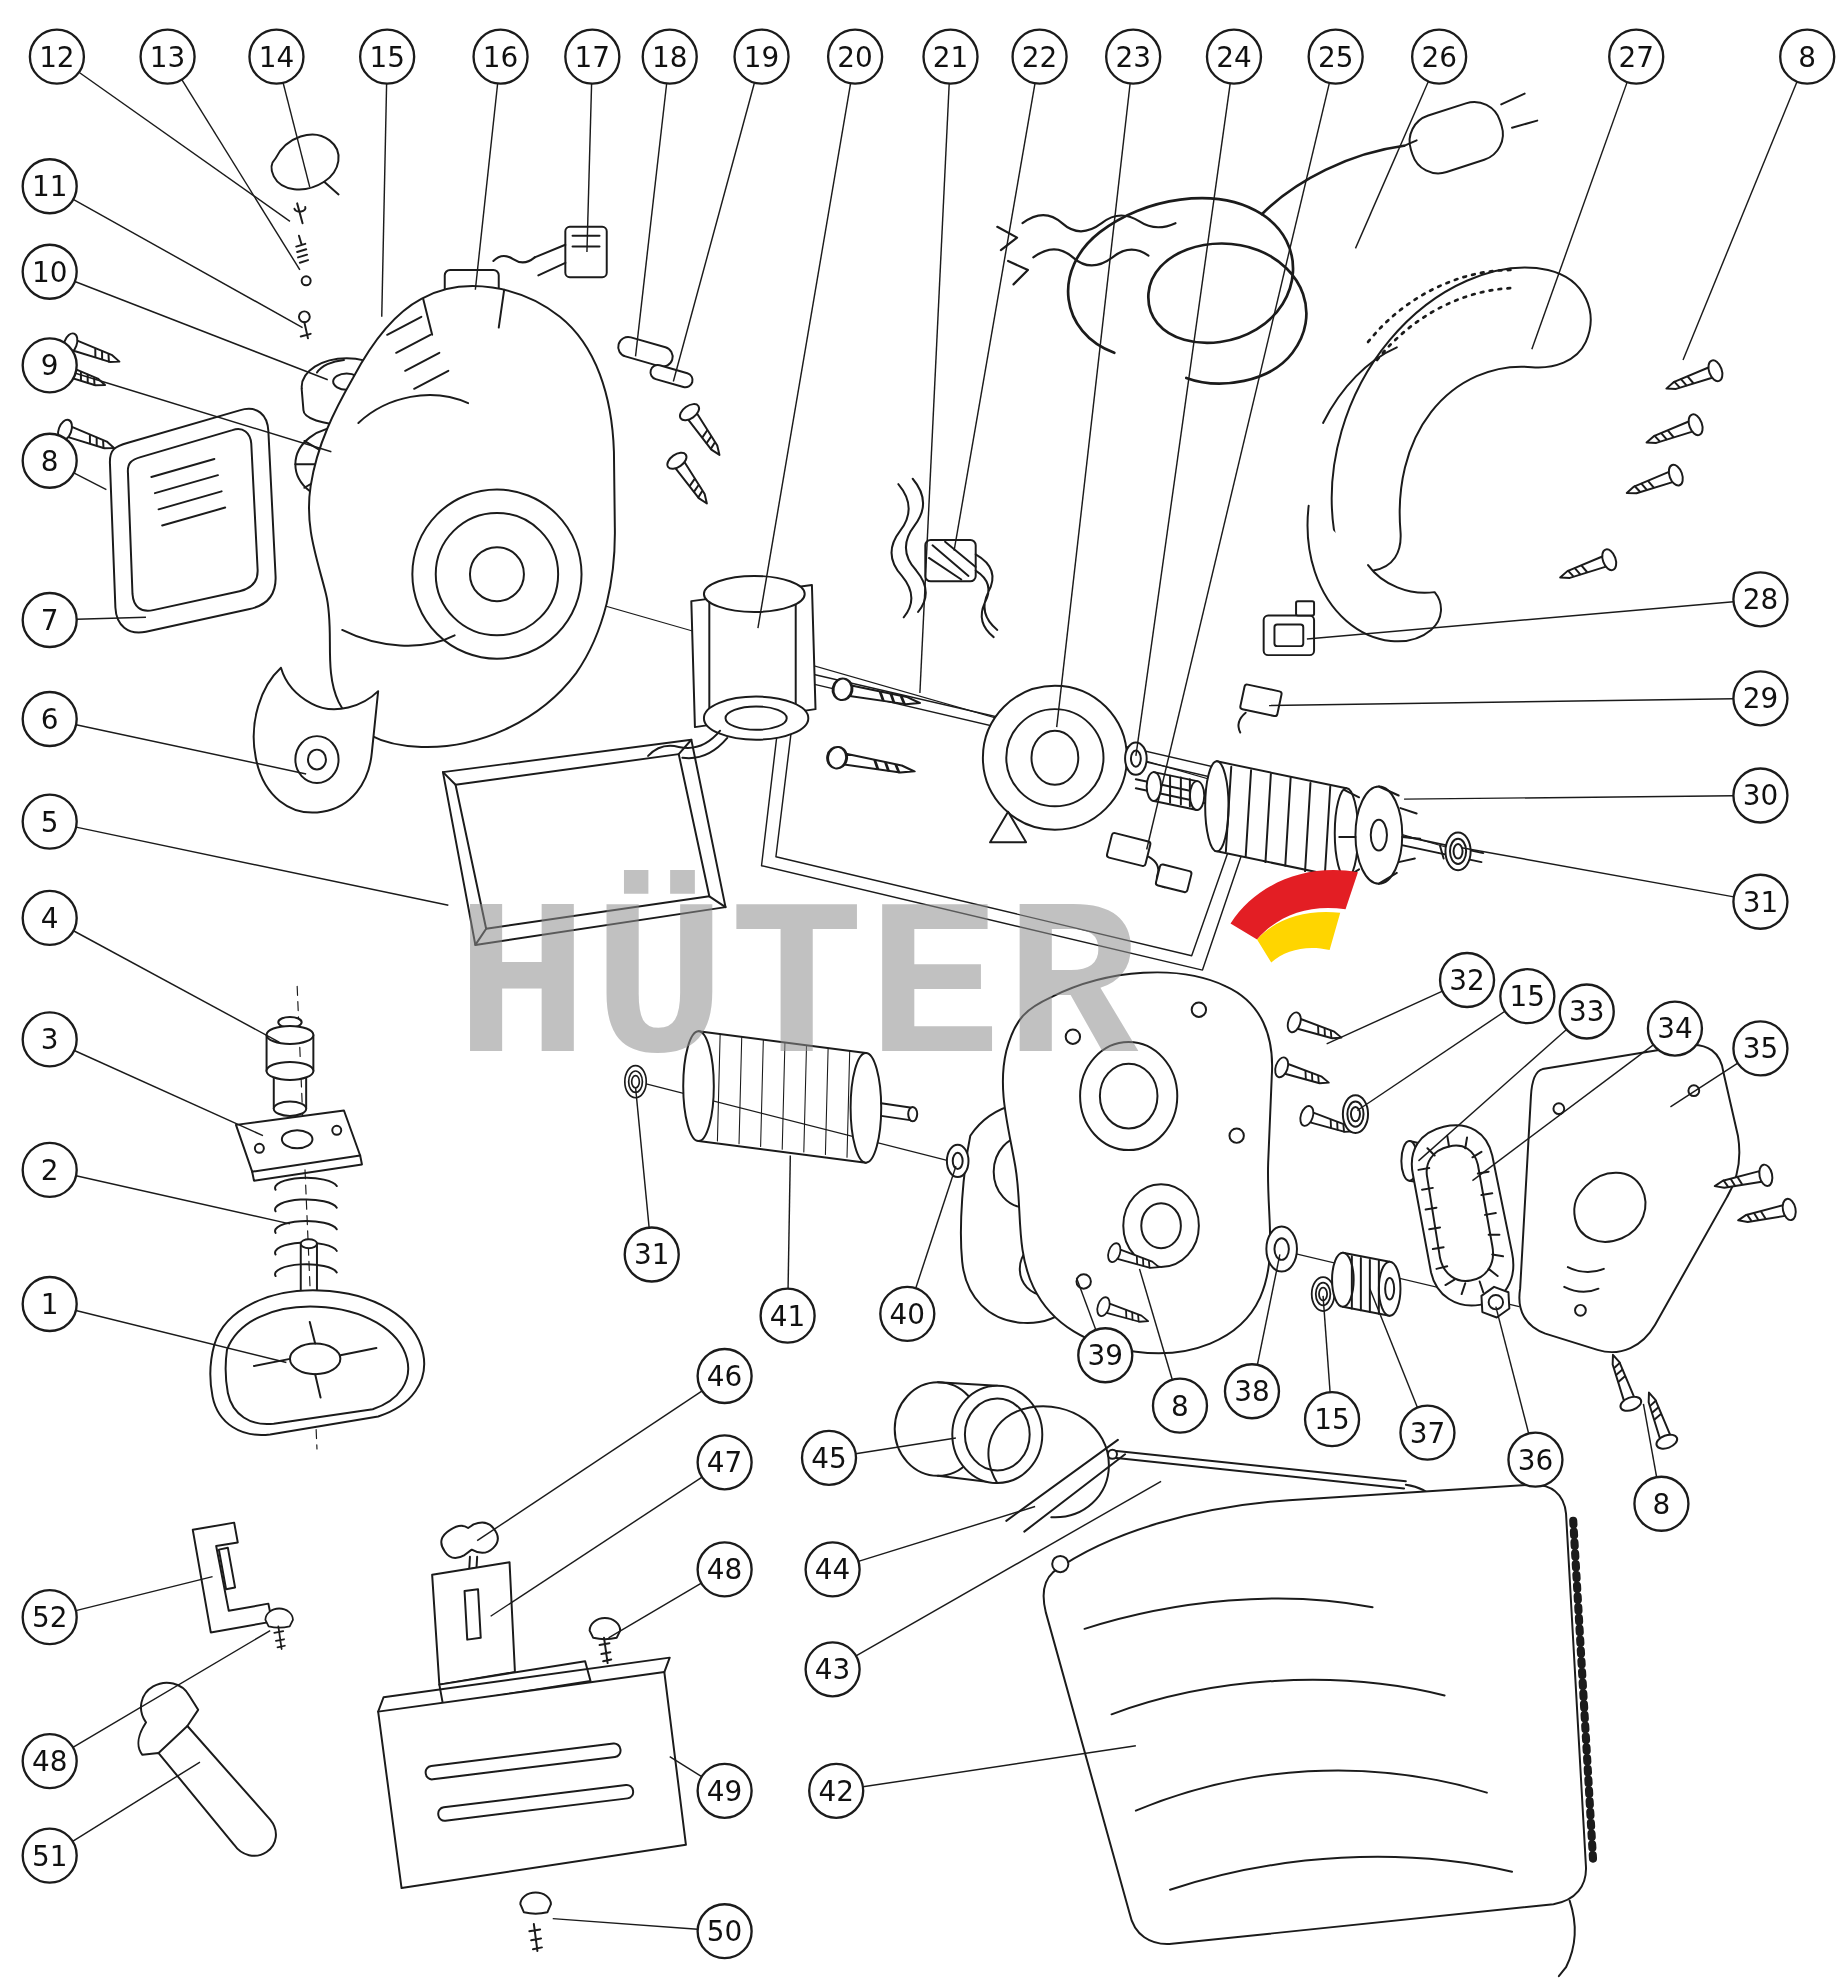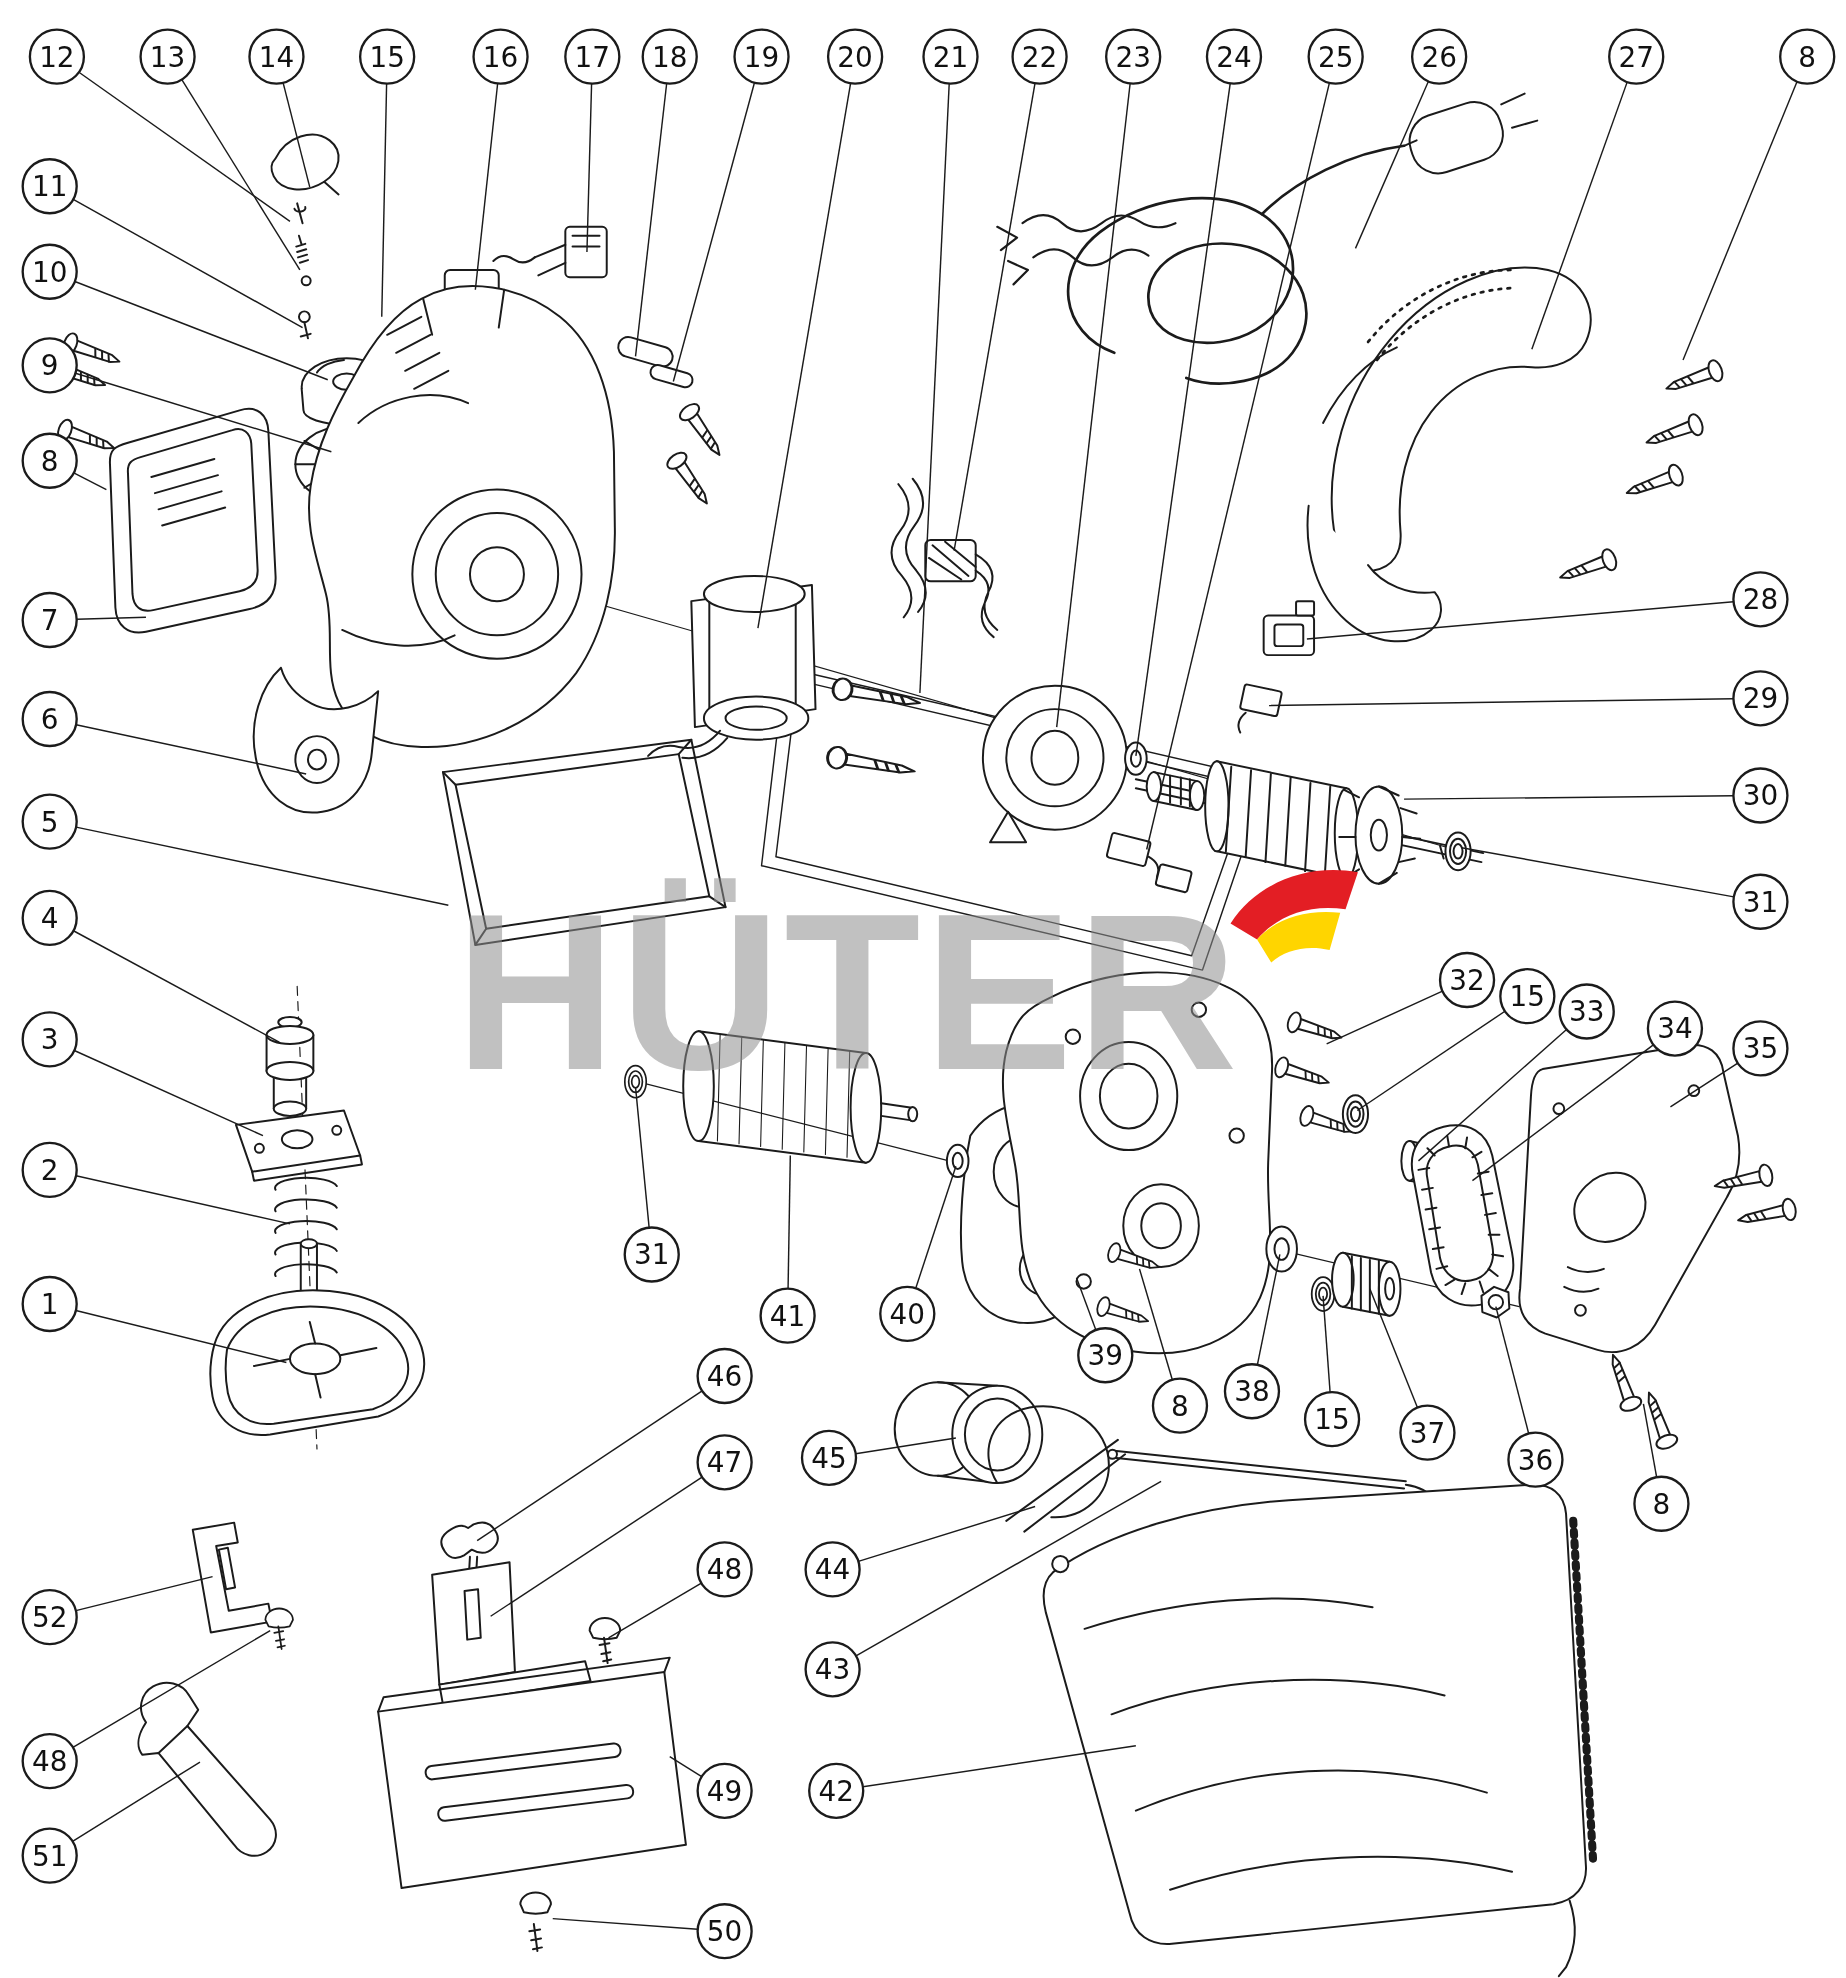--- a/index.html
+++ b/index.html
@@ -1,20 +1,20 @@
 <!DOCTYPE html>
 <html style="font-size:14.4px"><head>
 <meta charset="utf-8">
 <style>
   html,body{margin:0;padding:0;background:#fff;font-family:"DejaVu Sans",sans-serif}
   .canvas{position:relative;width:1847px;height:1978px;background:#fff;overflow:hidden}
   .layer{position:absolute;left:0;top:0}
   #art{z-index:1}
   .watermark{position:absolute;left:455px;top:880px;z-index:2;pointer-events:none}
-  .wm-text{font-family:Liberation Sans, sans-serif;font-weight:bold;font-size:223px;line-height:1;letter-spacing:3.6px;opacity:.55;white-space:nowrap}
+  .wm-text{font-family:Liberation Mono, monospace;font-weight:bold;font-size:223px;line-height:1;letter-spacing:3.6px;opacity:.55;white-space:nowrap}
   .flag{position:absolute;left:770px;top:-21.6px;width:142px;height:115px}
   #overlay{z-index:3}
   #overlay .leader{stroke:#1b1b1b;stroke-width:1.6}
   #overlay .balloon circle{fill:#ffffff;stroke:#1b1b1b;stroke-width:2.6}
   #overlay .balloon text{font-family:"DejaVu Sans",sans-serif;font-size:31px;fill:#111;text-anchor:middle}
 </style>
 </head>
 <body>
 
 <div class="canvas">

